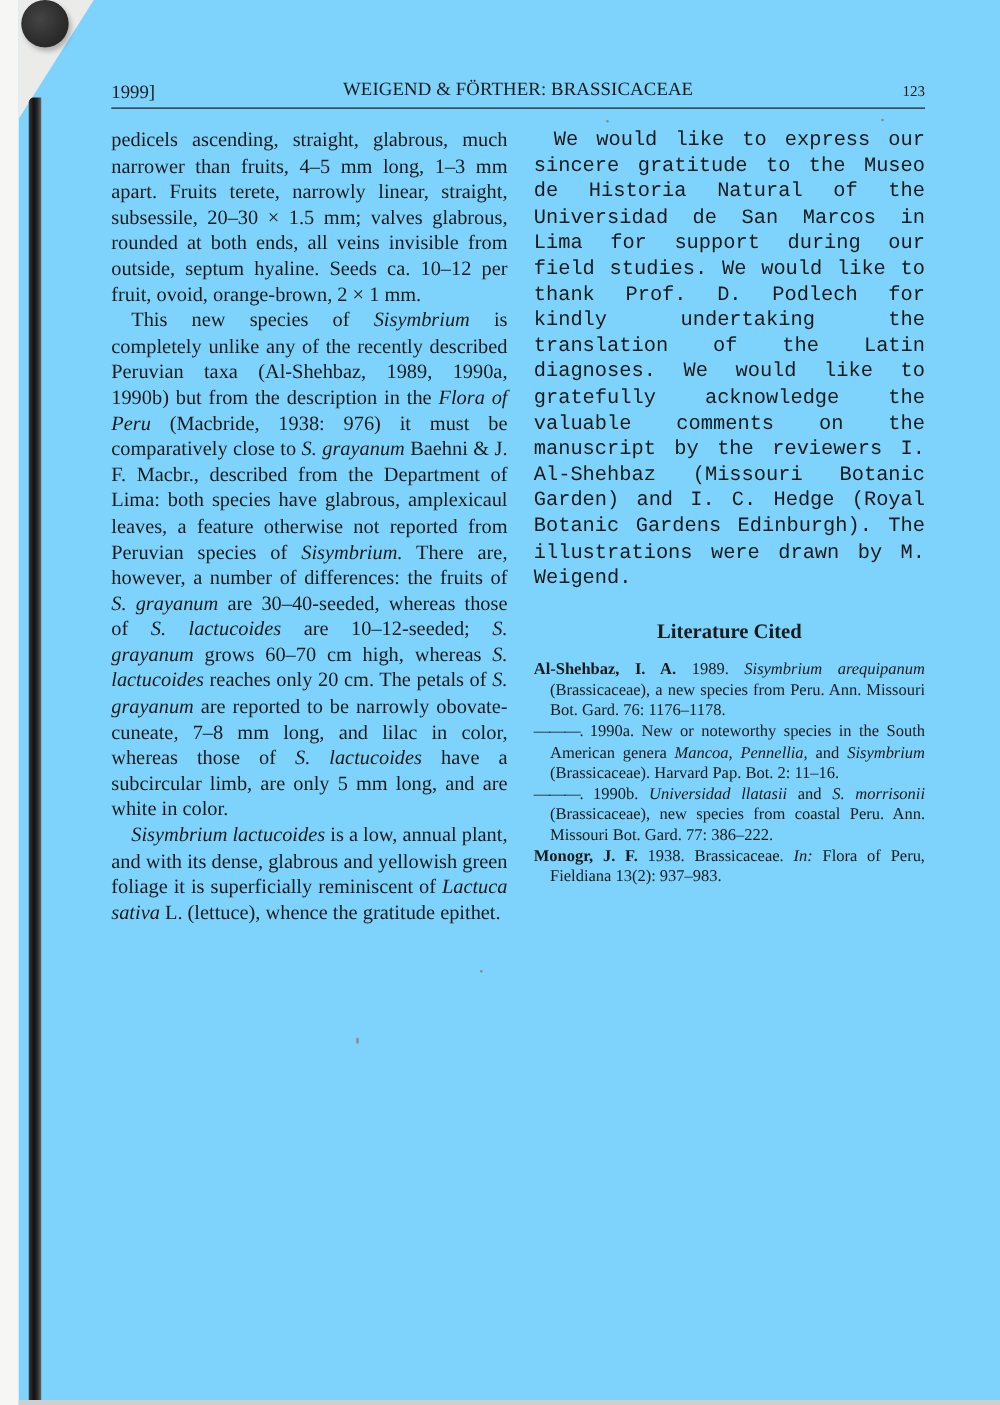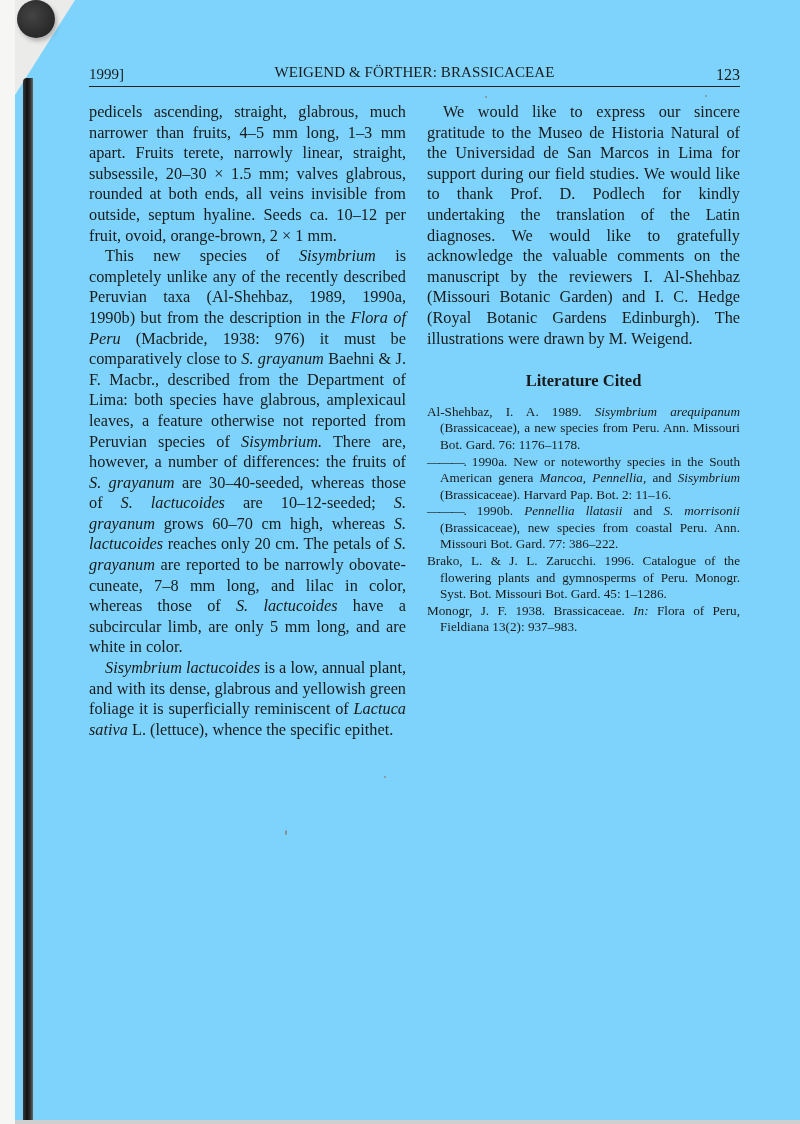--- a/index.html
+++ b/index.html
@@ -31,37 +31,37 @@
     .bottom-edge {
       position: absolute; left: 0; bottom: 0; width: 800px; height: 4px; background: #cfcfcf;
     }
     .running-head {
       position: absolute; left: 74px; top: 64px; width: 651px; height: 22px;
       border-bottom: 1.5px solid #222;
       font-size: 15px;
     }
     .rh-left { position: absolute; left: 0; top: 2px; }
     .rh-center { position: absolute; left: 0; width: 100%; text-align: center; top: 0; letter-spacing: 0.1px; }
-    .rh-right { position: absolute; right: 0; top: 2px; font-size: 16px; }
+    .rh-right { position: absolute; right: 0; top: 2px; font-size: 12px; }
 
     .col { position: absolute; top: 102px; font-size: 16.3px; line-height: 20.6px; text-align: justify; }
     .col-left { left: 74px; width: 317px; }
     .col-right { left: 412px; width: 313px; }
     .col p { margin: 0; }
     .indent { text-indent: 16px; }
     .col i { }
 
     .section-heading {
       text-align: center; font-weight: bold; font-size: 16.5px; margin: 4px 0 6px 0;
     }
-    .ack-body { margin-top: 0; }
+    .ack-body { margin-top: 0; font-family: Liberation Mono, monospace; }
     .lit-heading { margin-top: 22px; margin-bottom: 12px; }
     .refs { font-size: 13.2px; line-height: 16.6px; }
     .ref { padding-left: 13px; text-indent: -13px; margin: 0 0 1px 0; text-align: justify; }
-    .ref b { font-weight: normal; }
+    .ref b { font-weight: bold; }
     .dash { letter-spacing: -1px; }
     .speck { position: absolute; width: 2px; height: 2px; background: #888; border-radius: 50%; }
   </style>
 </head>
 <body>
 
 <div class="page">
   <div class="corner-fold"></div>
   <div class="punch-hole"></div>
   <div class="binding-edge"></div>
@@ -75,28 +75,27 @@
 
   <div class="running-head">
     <span class="rh-left">1999]</span>
     <span class="rh-center">WEIGEND &amp; FÖRTHER: BRASSICACEAE</span>
     <span class="rh-right">123</span>
   </div>
 
   <div class="col col-left">
     <p>pedicels ascending, straight, glabrous, much narrower than fruits, 4–5 mm long, 1–3 mm apart. Fruits terete, narrowly linear, straight, subsessile, 20–30 × 1.5 mm; valves glabrous, rounded at both ends, all veins invisible from outside, septum hyaline. Seeds ca. 10–12 per fruit, ovoid, orange-brown, 2 × 1 mm.</p>
     <p class="indent"><span>This new species of </span><i>Sisymbrium</i><span> is completely unlike any of the recently described Peruvian taxa (Al-Shehbaz, 1989, 1990a, 1990b) but from the description in the </span><i>Flora of Peru</i><span> (Macbride, 1938: 976) it must be comparatively close to </span><i>S. grayanum</i><span> Baehni &amp; J. F. Macbr., described from the Department of Lima: both species have glabrous, amplexicaul leaves, a feature otherwise not reported from Peruvian species of </span><i>Sisymbrium.</i><span> There are, however, a number of differences: the fruits of </span><i>S. grayanum</i><span> are 30–40-seeded, whereas those of </span><i>S. lactucoides</i><span> are 10–12-seeded; </span><i>S. grayanum</i><span> grows 60–70 cm high, whereas </span><i>S. lactucoides</i><span> reaches only 20 cm. The petals of </span><i>S. grayanum</i><span> are reported to be narrowly obovate-cuneate, 7–8 mm long, and lilac in color, whereas those of </span><i>S. lactucoides</i><span> have a subcircular limb, are only 5 mm long, and are white in color.</span></p>
-    <p class="indent"><i>Sisymbrium lactucoides</i><span> is a low, annual plant, and with its dense, glabrous and yellowish green foliage it is superficially reminiscent of </span><i>Lactuca sativa</i><span> L. (lettuce), whence the specific epithet.</span></p>
+    <p class="indent"><i>Sisymbrium lactucoides</i><span> is a low, annual plant, and with its dense, glabrous and yellowish green foliage it is superficially reminiscent of </span><i>Lactuca sativa</i><span> L. (lettuce), whence the gratitude epithet.</span></p>
   </div>
 
   <div class="col col-right">
     <p class="indent ack-body">We would like to express our sincere gratitude to the Museo de Historia Natural of the Universidad de San Marcos in Lima for support during our field studies. We would like to thank Prof. D. Podlech for kindly undertaking the translation of the Latin diagnoses. We would like to gratefully acknowledge the valuable comments on the manuscript by the reviewers I. Al-Shehbaz (Missouri Botanic Garden) and I. C. Hedge (Royal Botanic Gardens Edinburgh). The illustrations were drawn by M. Weigend.</p>
 
     <div class="section-heading lit-heading">Literature Cited</div>
     <div class="refs">
       <p class="ref"><b>Al-Shehbaz, I. A.</b><span> 1989. </span><i>Sisymbrium arequipanum</i><span> (Brassicaceae), a new species from Peru. Ann. Missouri Bot. Gard. 76: 1176–1178.</span></p>
       <p class="ref"><span class="dash">———.</span><span> 1990a. New or noteworthy species in the South American genera </span><i>Mancoa, Pennellia,</i><span> and </span><i>Sisymbrium</i><span> (Brassicaceae). Harvard Pap. Bot. 2: 11–16.</span></p>
-      <p class="ref"><span class="dash">———.</span><span> 1990b. </span><i>Pennellia llatasii</i><span> and </span><i>S. morrisonii</i><span> (Brassicaceae), new species from coastal Peru. Ann. Missouri Bot. Gard. 77: 386–222.</span></p>
-      <p class="ref"><b>Brako, L. &amp; J. L. Zarucchi.</b><span> 1996. Catalogue of the flowering plants and gymnosperms of Peru. Monogr. Syst. Bot. Missouri Bot. Gard. 45: 1–1286.</span></p>
+      <p class="ref"><span class="dash">———.</span><span> 1990b. </span><i>Universidad llatasii</i><span> and </span><i>S. morrisonii</i><span> (Brassicaceae), new species from coastal Peru. Ann. Missouri Bot. Gard. 77: 386–222.</span></p>
       <p class="ref"><b>Monogr, J. F.</b><span> 1938. Brassicaceae. </span><i>In:</i><span> Flora of Peru, Fieldiana 13(2): 937–983.</span></p>
     </div>
   </div>
 </div>
 
 </body></html>

